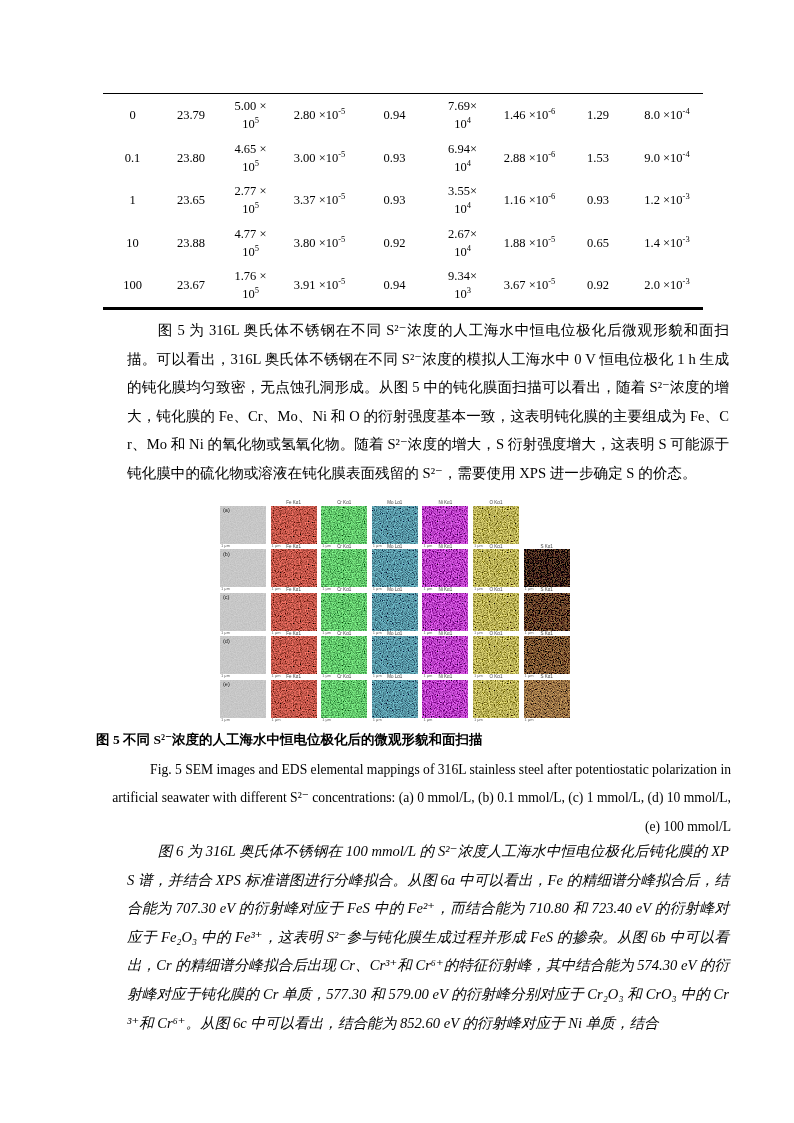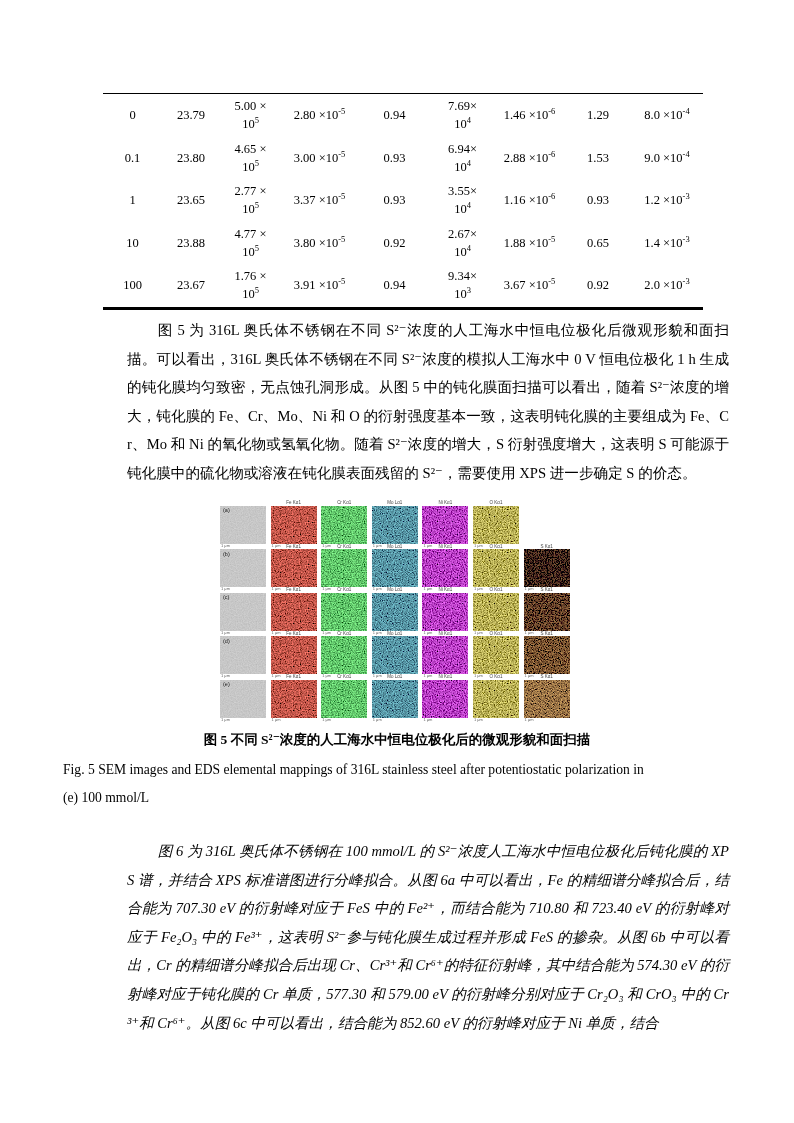--- a/index.html
+++ b/index.html
@@ -41,25 +41,25 @@
   .panel-letter{
     position:absolute;top:8px;left:3px;font-size:5.5px;line-height:5.5px;
     color:#1d1d1d;font-family:"Liberation Sans",sans-serif;
   }
   .panel-scale{
     position:absolute;bottom:-4.8px;left:1px;font-size:4px;line-height:4.5px;
     color:#666;font-family:"Liberation Sans",sans-serif;
   }
   
   .caption-cn{
-    position:absolute;top:731px;left:96px;width:602px;text-align:center;
+    position:absolute;top:731px;left:96px;width:602px;text-align:left;
     font-size:13.5px;font-weight:bold;
   }
   .caption-en{
-    position:absolute;top:756px;left:63px;width:668px;text-align:left;
+    position:absolute;top:756px;left:63px;width:668px;text-align:right;
     font-size:13.6px;line-height:28.4px;
   }
   .hidden-defs{position:absolute;width:0;height:0;overflow:hidden;}
 </style>
 </head>
 <body>
 
 <div class="page">
 
   <svg class="hidden-defs" aria-hidden="true">
@@ -534,18 +534,19 @@
             <rect width="100%" height="100%" filter="url(#f-s4)"></rect>
           </svg>
           <span class="panel-scale">1 μm</span>
         </div>
       </div>
     </div>
 
   <div class="caption-cn">图 5 不同 S²⁻浓度的人工海水中恒电位极化后的微观形貌和面扫描</div>
   <div class="caption-en">
     <div>Fig. 5 SEM images and EDS elemental mappings of 316L stainless steel after potentiostatic polarization in</div>
+    <div>artificial seawater with different S²⁻ concentrations: (a) 0 mmol/L, (b) 0.1 mmol/L, (c) 1 mmol/L, (d) 10 mmol/L,</div>
     <div>(e) 100 mmol/L</div>
   </div>
 
   <div class="para" id="para2">图 6 为 316L 奥氏体不锈钢在 100 mmol/L 的 S²⁻浓度人工海水中恒电位极化后钝化膜的 XPS 谱，并结合 XPS 标准谱图进行分峰拟合。从图 6a 中可以看出，Fe 的精细谱分峰拟合后，结合能为 707.30 eV 的衍射峰对应于 FeS 中的 Fe²⁺，而结合能为 710.80 和 723.40 eV 的衍射峰对应于 Fe₂O₃ 中的 Fe³⁺，这表明 S²⁻参与钝化膜生成过程并形成 FeS 的掺杂。从图 6b 中可以看出，Cr 的精细谱分峰拟合后出现 Cr、Cr³⁺和 Cr⁶⁺的特征衍射峰，其中结合能为 574.30 eV 的衍射峰对应于钝化膜的 Cr 单质，577.30 和 579.00 eV 的衍射峰分别对应于 Cr₂O₃ 和 CrO₃ 中的 Cr³⁺和 Cr⁶⁺。从图 6c 中可以看出，结合能为 852.60 eV 的衍射峰对应于 Ni 单质，结合</div>
 
 </div>
 
 </body></html>

